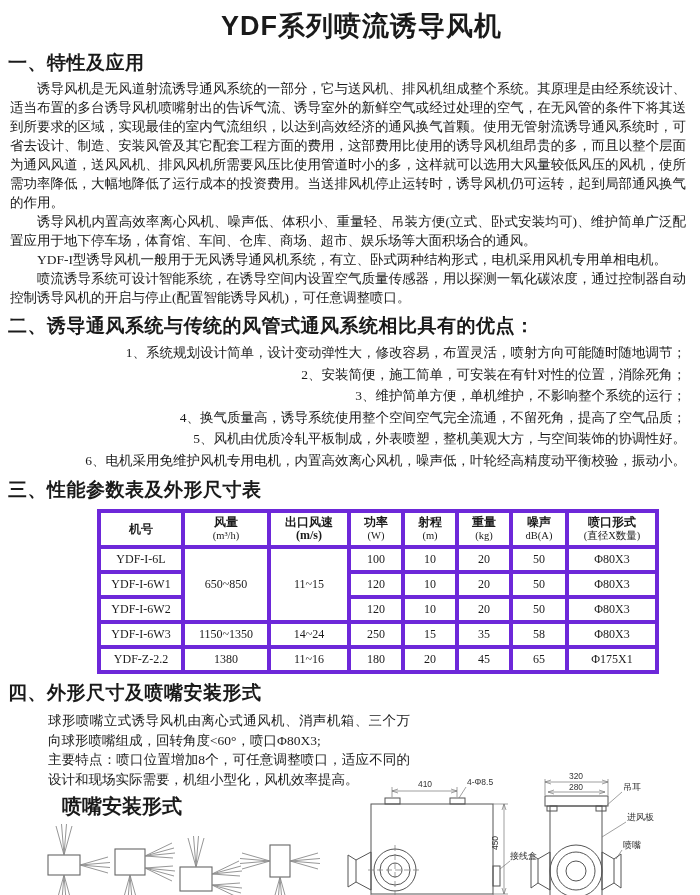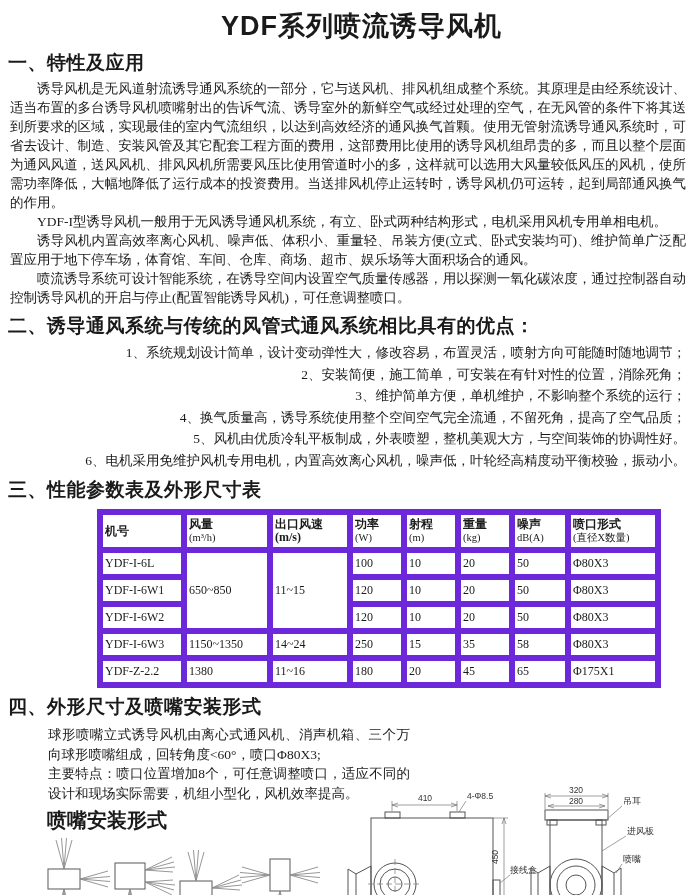--- a/index.html
+++ b/index.html
@@ -9,51 +9,51 @@
   h1.doc-title{text-align:center;font-size:27px;letter-spacing:1px;margin:8px 0 6px 0;
        font-family:"Liberation Sans", sans-serif;font-weight:bold;padding-left:23px;}
   h2.sec{font-size:19px;margin:6px 0 3px 8px;font-family:"Liberation Sans", sans-serif;
        font-weight:bold;letter-spacing:0.5px;}
   .body-text{margin:0 14px 0 10px;}
   .body-text p{font-size:13.5px;line-height:19px;margin:0;text-align:justify;
        text-indent:2em;}
   .adv-list{margin:2px 14px 0 36px;}
   .adv-list div{font-size:13.5px;line-height:21.5px;text-align:right;}
   table.spec{border-collapse:collapse;margin:6px 0 0 97px;table-layout:fixed;}
-  table.spec th, table.spec td{border:6px solid #6d28d9;text-align:left;
+  table.spec th, table.spec td{border:4px solid #6d28d9;text-align:center;
        font-size:12px;padding:1px 2px;height:19px;font-weight:normal;}
   table.spec th{height:30px;line-height:13px;font-weight:bold;}
   table.spec th .sub{display:block;font-weight:normal;font-size:10.5px;}
   .s4-sub{font-size:16px;font-weight:bold;margin:4px 0 2px 49px;
        font-family:"Liberation Sans", sans-serif;}
   .s4-bottom{position:relative;height:220px;}
   .s4-paras{position:absolute;left:48px;top:2px;width:362px;}
   .s4-paras p{font-size:13.5px;line-height:19.5px;margin:0;text-align:justify;}
-  .nozzle-title{position:absolute;left:47px;top:84px;font-size:20px;font-weight:bold;
+  .nozzle-title{position:absolute;left:62px;top:84px;font-size:20px;font-weight:bold;
        font-family:"Liberation Sans", sans-serif;margin:0;}
   svg text{font-family:"Liberation Sans", sans-serif;fill:#333;}
   .ln{stroke:#555;stroke-width:1;fill:none;}
   .thin{stroke:#777;stroke-width:0.7;fill:none;}
   .spray{stroke:#8a8a8a;stroke-width:0.9;fill:none;}
   .box{stroke:#666;stroke-width:1.1;fill:#ffffff;}
   .dimtxt{font-size:8.5px;}
   .lbltxt{font-size:9px;}
 </style>
 </head>
 <body>
 
 <div class="page">
 
   <h1 class="doc-title">YDF系列喷流诱导风机</h1>
 
   <h2 class="sec">一、特性及应用</h2>
   <div class="body-text">
     <p>诱导风机是无风道射流诱导通风系统的一部分，它与送风机、排风机组成整个系统。其原理是由经系统设计、适当布置的多台诱导风机喷嘴射出的告诉气流、诱导室外的新鲜空气或经过处理的空气，在无风管的条件下将其送到所要求的区域，实现最佳的室内气流组织，以达到高效经济的通风换气首颗。使用无管射流诱导通风系统时，可省去设计、制造、安装风管及其它配套工程方面的费用，这部费用比使用的诱导风机组昂贵的多，而且以整个层面为通风风道，送风风机、排风风机所需要风压比使用管道时小的多，这样就可以选用大风量较低风压的风机，使所需功率降低，大幅地降低了运行成本的投资费用。当送排风机停止运转时，诱导风机仍可运转，起到局部通风换气的作用。</p>
+    <p>诱导风机内置高效率离心风机、噪声低、体积小、重量轻、吊装方便(立式、卧式安装均可)、维护简单广泛配置应用于地下停车场，体育馆、车间、仓库、商场、超市、娱乐场等大面积场合的通风。</p>
     <p>YDF-I型诱导风机一般用于无风诱导通风机系统，有立、卧式两种结构形式，电机采用风机专用单相电机。</p>
-    <p>诱导风机内置高效率离心风机、噪声低、体积小、重量轻、吊装方便(立式、卧式安装均可)、维护简单广泛配置应用于地下停车场，体育馆、车间、仓库、商场、超市、娱乐场等大面积场合的通风。</p>
     <p>喷流诱导系统可设计智能系统，在诱导空间内设置空气质量传感器，用以探测一氧化碳浓度，通过控制器自动控制诱导风机的开启与停止(配置智能诱导风机)，可任意调整喷口。</p>
   </div>
 
   <h2 class="sec">二、诱导通风系统与传统的风管式通风系统相比具有的优点：</h2>
   <div class="adv-list">
     <div>1、系统规划设计简单，设计变动弹性大，修改容易，布置灵活，喷射方向可能随时随地调节；</div>
     <div>2、安装简便，施工简单，可安装在有针对性的位置，消除死角；</div>
     <div>3、维护简单方便，单机维护，不影响整个系统的运行；</div>
     <div>4、换气质量高，诱导系统使用整个空间空气完全流通，不留死角，提高了空气品质；</div>
     <div>5、风机由优质冷轧平板制成，外表喷塑，整机美观大方，与空间装饰的协调性好。</div>

